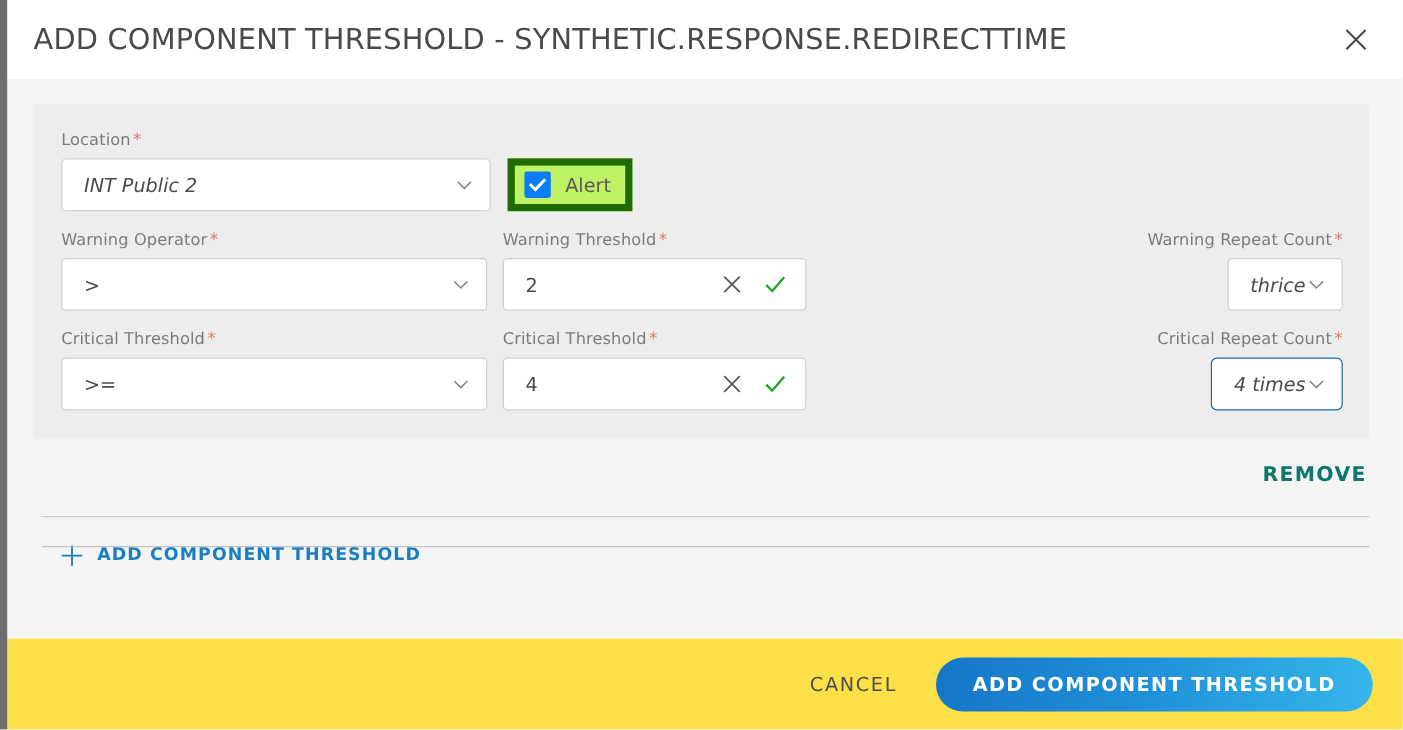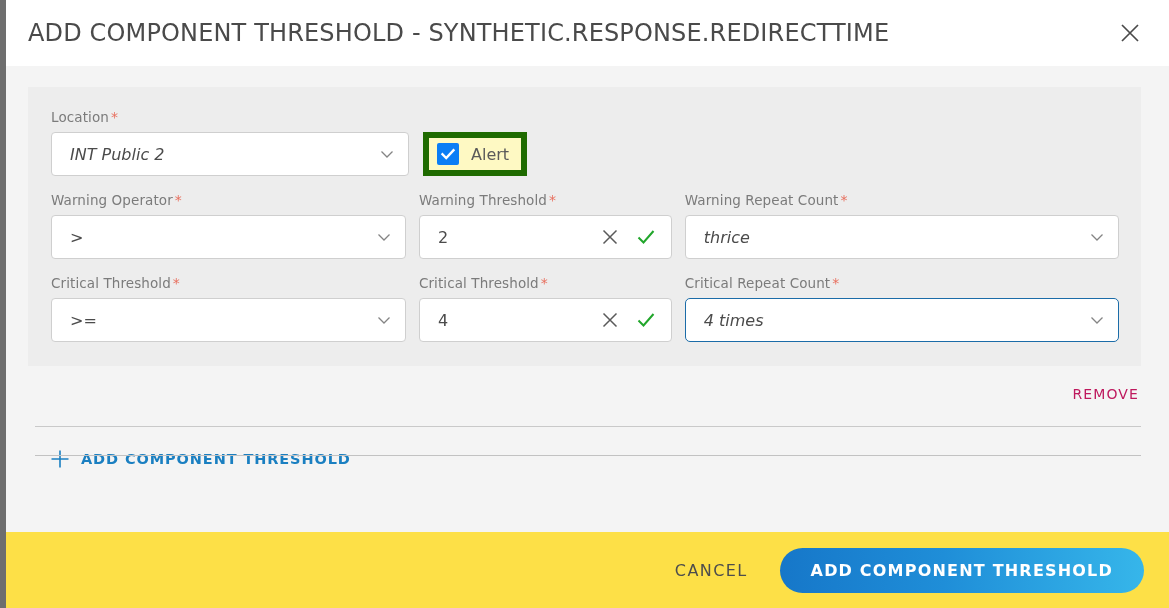--- a/index.html
+++ b/index.html
@@ -69,21 +69,21 @@
     font-size: 13.5px;
     color: #7b7b7b;
     margin-bottom: 7px;
     letter-spacing: 0.1px;
     white-space: nowrap;
   }
   .req { color: #e8705f; margin-left: 2px; font-size: 14px; }
 
   .col-a { width: 358px; }
   .col-b { width: 255px; margin-left: 13px; }
-  .col-c { width: 438px; margin-left: 13px; }
+  .col-c { width: 438px; margin-left: 13px; align-items: flex-end; }
 
   
   .select-box {
     height: 44px;
     background: #ffffff;
     border: 1px solid #cfcfcf;
     border-radius: 4px;
     display: flex; align-items: center;
     padding: 0 12px 0 18px;
     cursor: pointer;
@@ -121,21 +121,21 @@
     padding: 0; width: 100%;
   }
   .icon-x { width: 22px; height: 22px; cursor: pointer; flex:0 0 22px; margin-right: 14px;}
   .icon-ok { width: 22px; height: 22px; flex:0 0 22px; }
 
   
   .alert-wrap {
     margin-left: 14px;
     align-self: flex-end;
     border: 6px solid #1f6b00;
-    background: #fef9c3;
+    background: #bef264;
     height: 44px;
     display: flex; align-items: center;
     padding: 0 12px 0 8px;
   }
   .cbx {
     width: 22px; height: 22px;
     background: #0b7ef5;
     border-radius: 2px;
     display: flex; align-items: center; justify-content: center;
     cursor: pointer; flex: 0 0 22px;
@@ -145,25 +145,26 @@
     margin-left: 12px; white-space: nowrap;
   }
 
   
   .remove-row {
     display: flex; justify-content: flex-end;
     padding: 0 28px;
     margin-top: 16px;
   }
   .remove-link {
-    color: #be185d;
-    font-size: 14px;
+    color: #0f766e;
+    font-size: 17px;
     letter-spacing: 1.1px;
     cursor: pointer;
     padding: 4px 2px;
+    font-weight: bold;
   }
 
   .divider {
     height: 1px; background: #c9c9c9;
     margin: 20px 28px 0 35px;
   }
 
   .add-row {
     display: flex; align-items: center;
     padding: 22px 0 0 50px;

